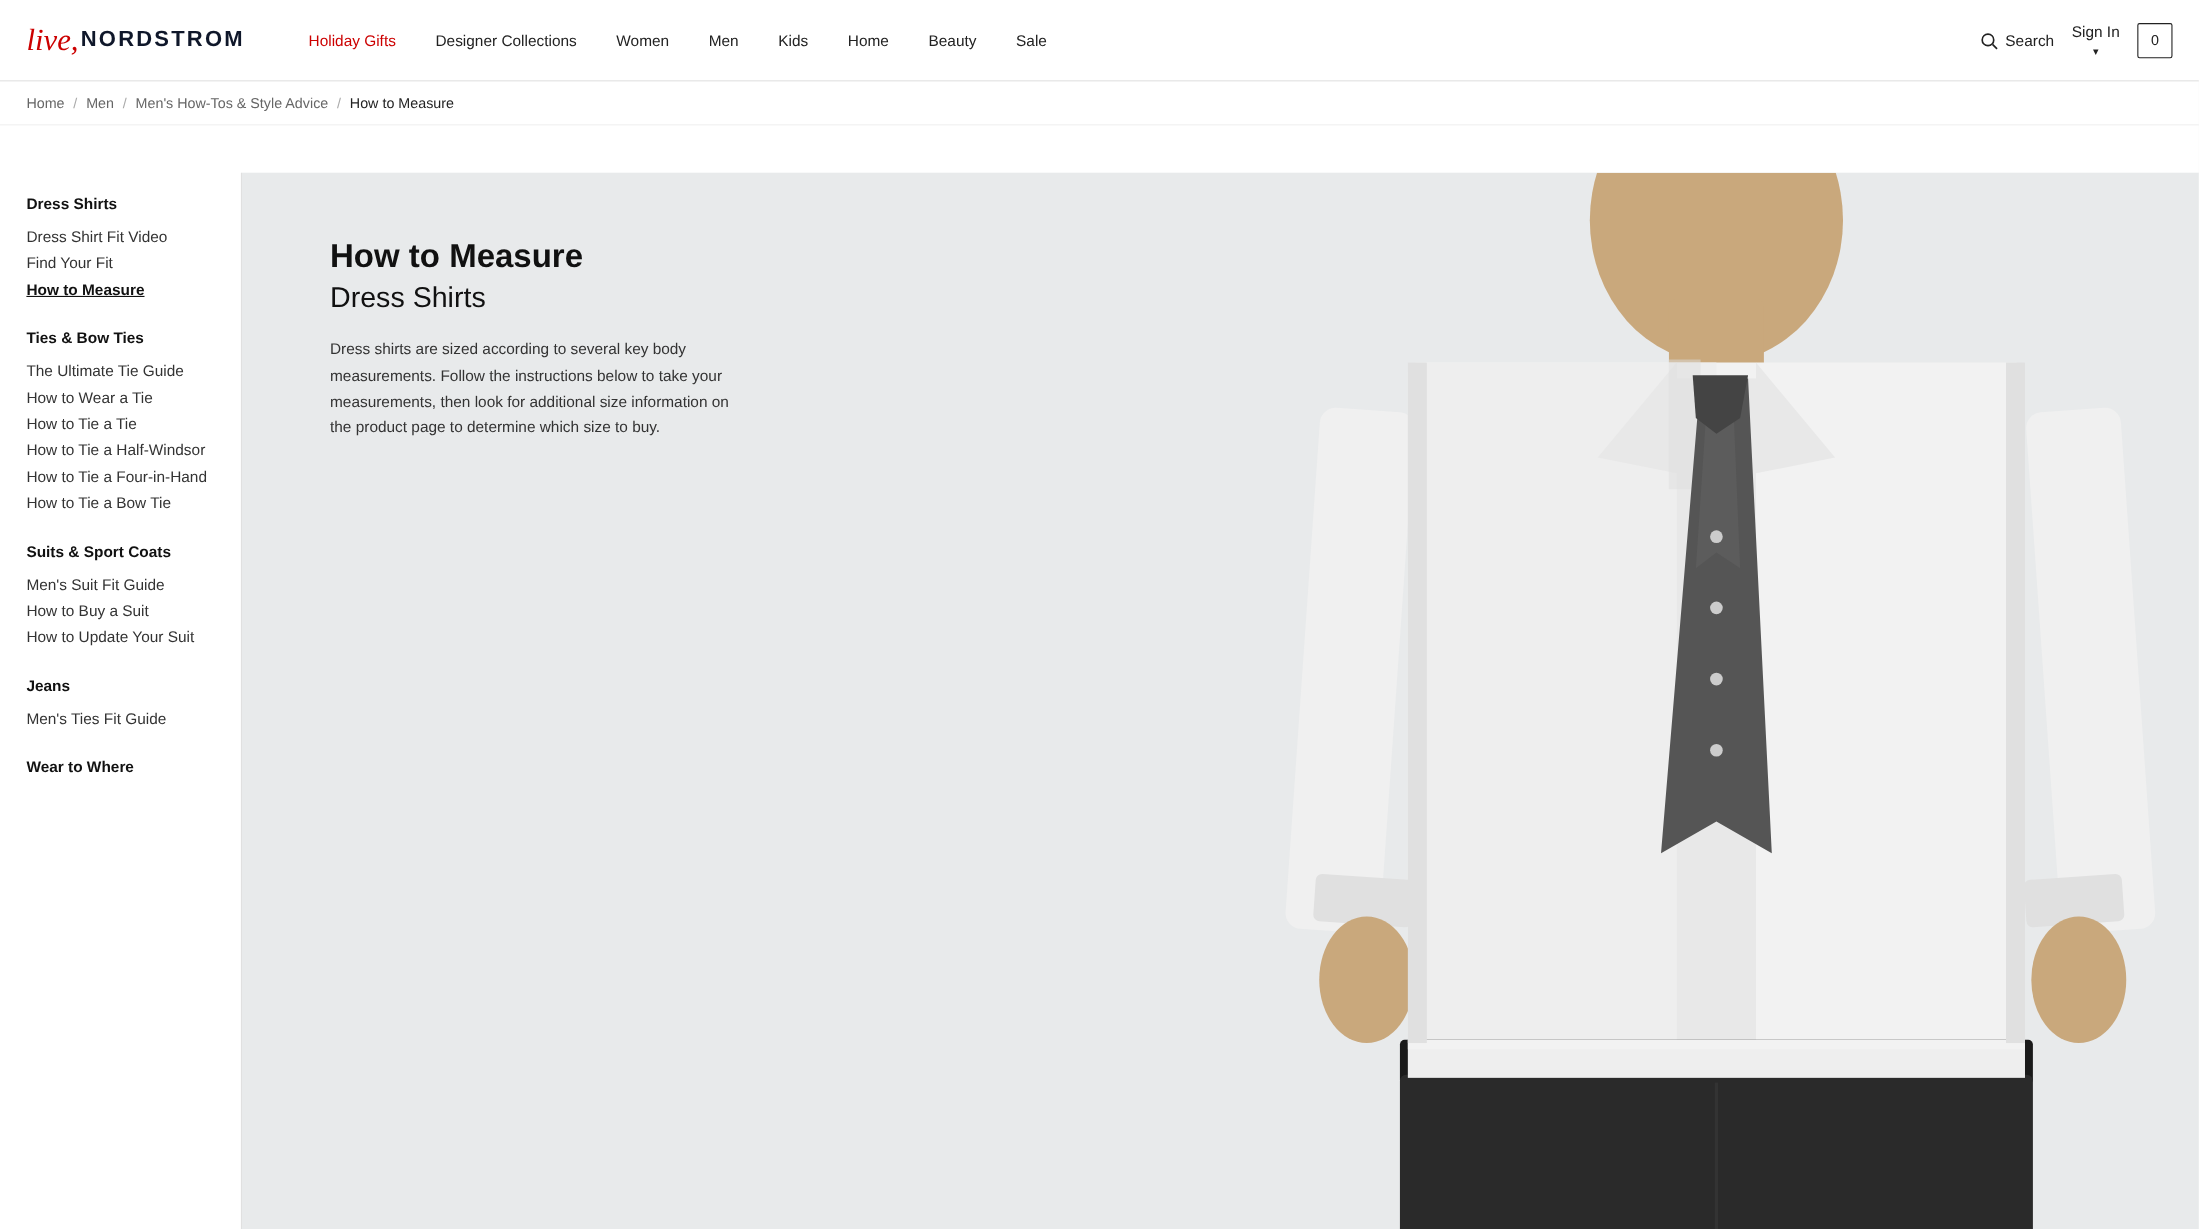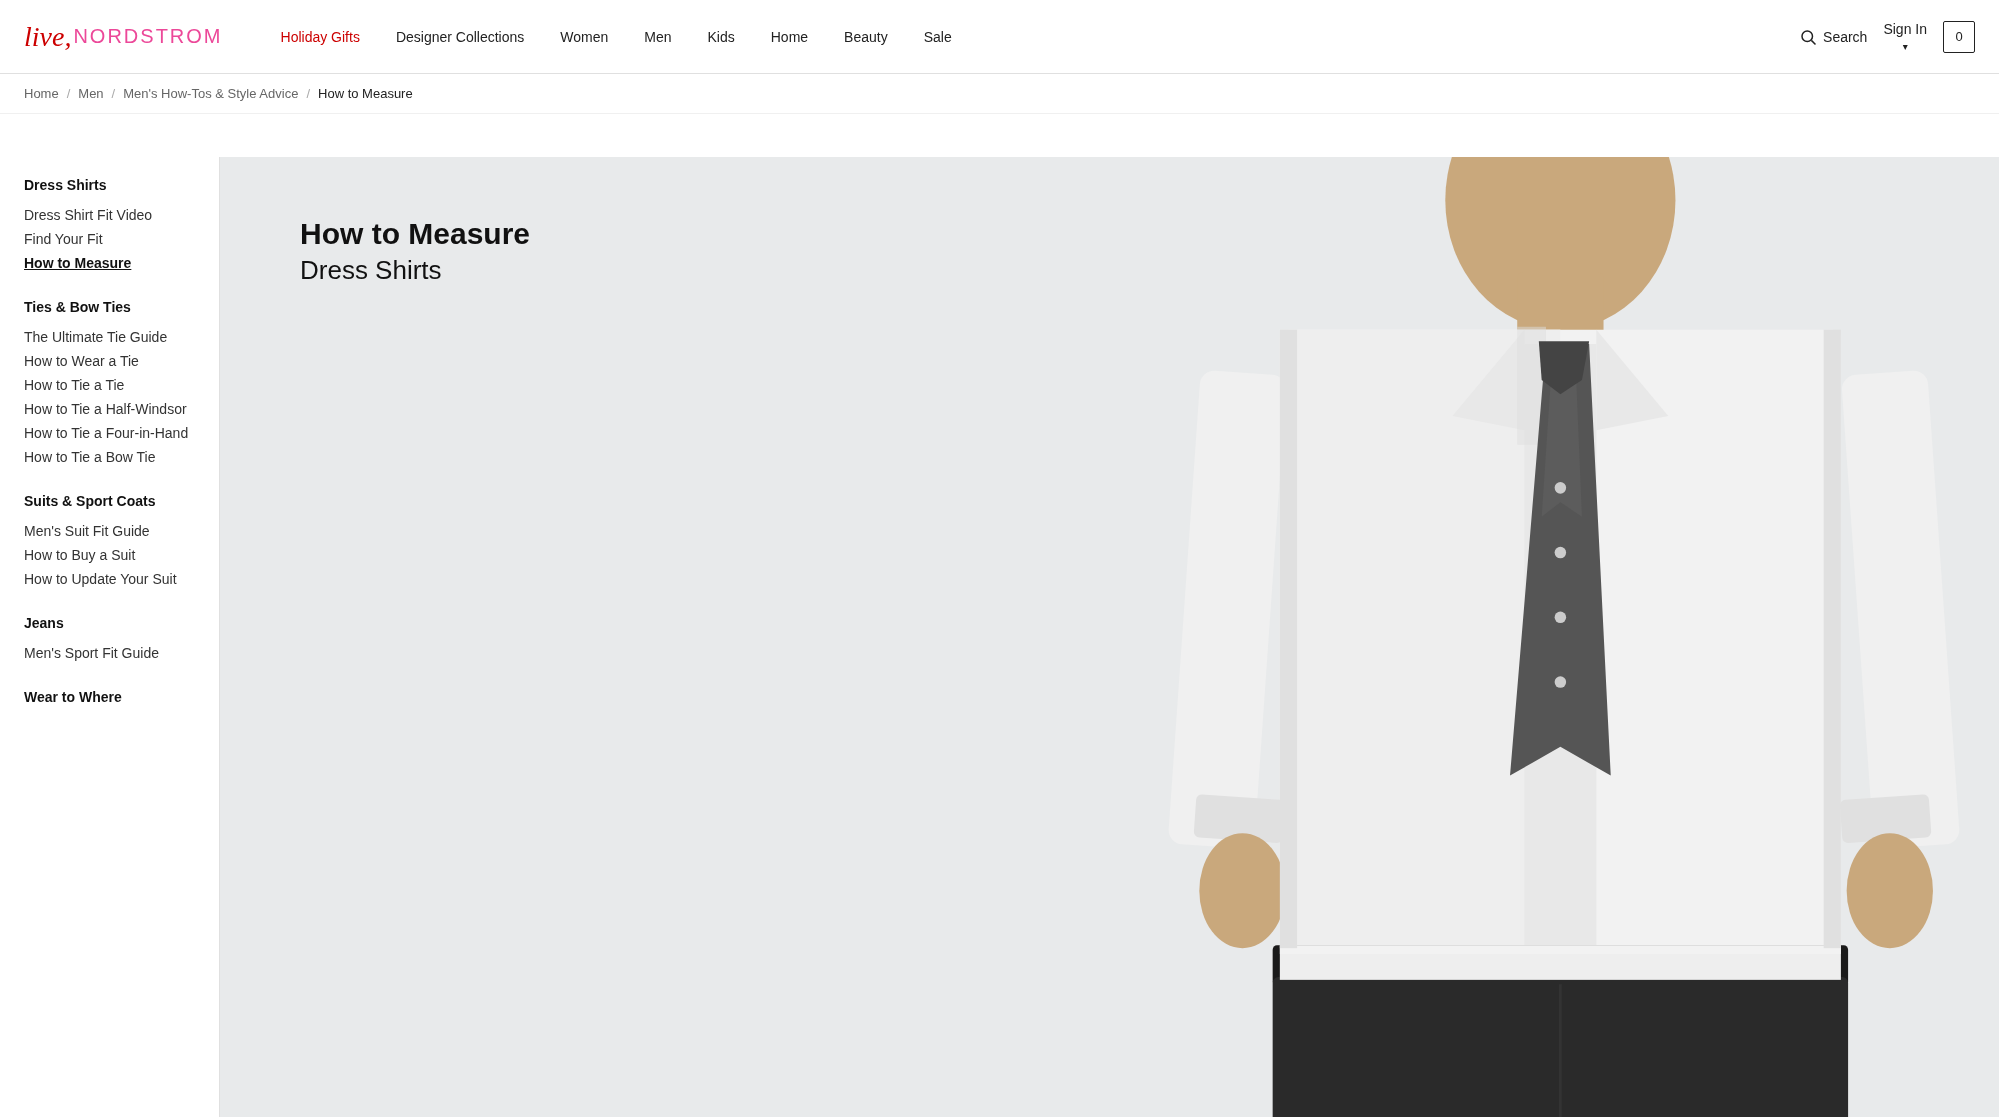--- a/index.html
+++ b/index.html
@@ -23,22 +23,22 @@
     .logo-script {
       font-family: Georgia, serif;
       font-style: italic;
       color: #cc0000;
       font-size: 28px;
       line-height: 1;
       margin-right: 2px;
     }
     .logo-text {
       font-size: 20px;
-      font-weight: normal;
-      color: #ec4899;
+      font-weight: bold;
+      color: #0f172a;
       letter-spacing: 2px;
     }
     nav {
       display: flex;
       align-items: center;
       flex: 1;
       gap: 0;
     }
     .nav-item {
       padding: 0 18px;
@@ -271,32 +271,33 @@
 
     <div class="sidebar-section">
       <div class="sidebar-section-title">Suits &amp; Sport Coats</div>
       <a class="sidebar-link" href="#">Men's Suit Fit Guide</a>
       <a class="sidebar-link" href="#">How to Buy a Suit</a>
       <a class="sidebar-link" href="#">How to Update Your Suit</a>
     </div>
 
     <div class="sidebar-section">
       <div class="sidebar-section-title">Jeans</div>
-      <a class="sidebar-link" href="#">Men's Sport Fit Guide</a>
+      <a class="sidebar-link" href="#">Men's Ties Fit Guide</a>
     </div>
 
     <div class="sidebar-section">
       <div class="sidebar-section-title">Wear to Where</div>
     </div>
   </aside>
 
   <main class="content-area">
     <div class="content-text-block">
       <h1 class="content-title-main">How to Measure</h1>
       <h2 class="content-title-sub">Dress Shirts</h2>
+      <p class="content-description">Dress shirts are sized according to several key body measurements. Follow the instructions below to take your measurements, then look for additional size information on the product page to determine which size to buy.</p>
     </div>
 
     <div class="model-image-area">
       <svg width="600" height="700" viewBox="0 0 600 700" style="position:absolute; right:0; top:0; height:100%; width:auto;">
 
         <ellipse cx="295" cy="30" rx="80" ry="90" fill="#c9a87c"></ellipse>
 
         <rect x="265" y="80" width="60" height="55" fill="#c9a87c" rx="4"></rect>
 
         <rect x="100" y="120" width="390" height="430" fill="#f2f2f2" rx="6"></rect>

